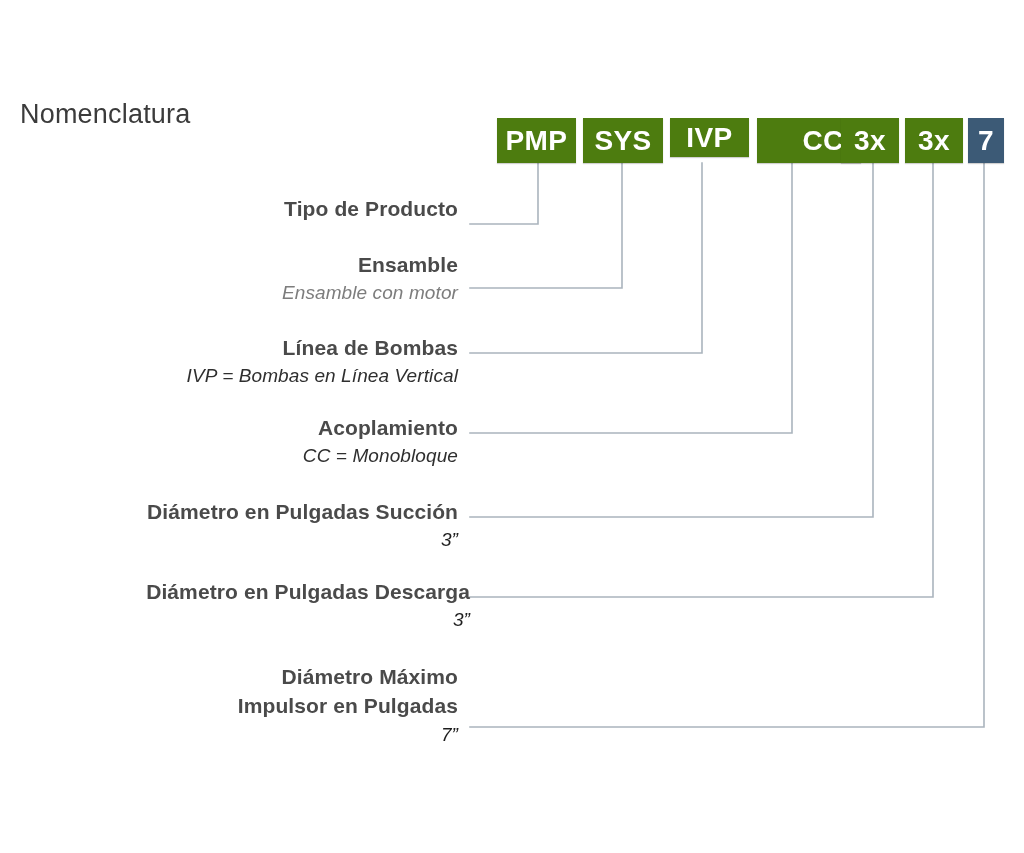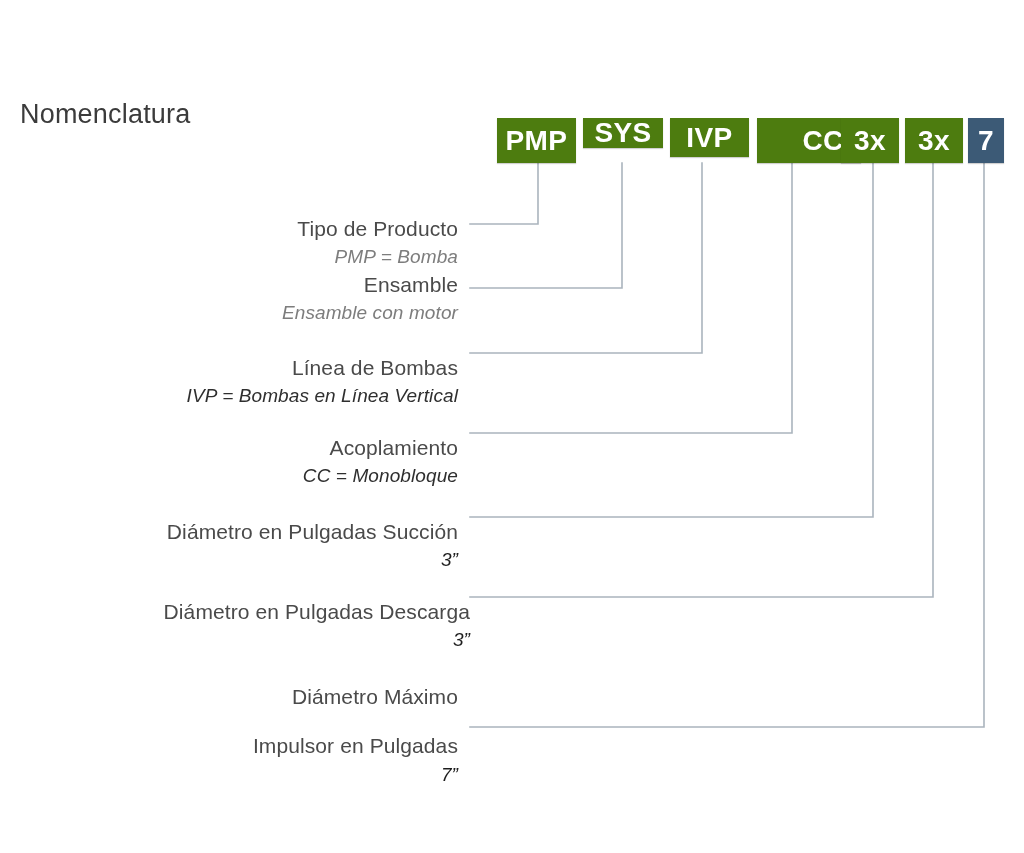--- a/index.html
+++ b/index.html
@@ -36,22 +36,22 @@
   
   #connectors{position:absolute;left:0;top:0;width:1024px;height:853px;}
 
   
   .label-group{
     position:absolute;
     text-align:right;
     white-space:nowrap;
   }
   .label-title{
-    font-size:21px;font-weight:normal;color:#4a4a4a;
-    line-height:26px;letter-spacing:.1px;margin-top:20px;
+    font-size:21px;font-weight:bold;color:#4a4a4a;
+    line-height:26px;letter-spacing:.1px;
   }
   .label-title.two-line{line-height:29px;}
   .label-sub{
     font-size:19px;font-style:italic;color:#7d7d7d;
     line-height:26px;letter-spacing:.1px;
     margin-top:2px;
   }
   .label-sub.dark{color:#2f2f2f;}
   .label-sub.short{color:#1d1d1d;}
 </style>
@@ -69,31 +69,30 @@
       <path d="M702,163 L702,353 L470,353"></path>
       <path d="M792,163 L792,433 L470,433"></path>
       <path d="M873,163 L873,517 L470,517"></path>
       <path d="M933,163 L933,597 L470,597"></path>
       <path d="M984,163 L984,727 L470,727"></path>
     </g>
   </svg>
 
   <div id="code-row">
     <div class="code-box" style="left:497px;top:118px;width:79px;height:45px;">PMP</div>
-    <div class="code-box" style="left:583px;top:118px;width:80px;height:30px;">SYS</div>
+    <div class="code-box" style="left:583px;top:118px;width:80px;height:45px;">SYS</div>
     <div class="code-box" style="left:670px;top:118px;width:79px;height:39px;">IVP</div>
     <div class="code-box" style="left:757px;top:118px;width:76px;height:45px;padding-left:28px;">CC</div>
     <div class="code-box" style="left:841px;top:118px;width:58px;height:45px;">3x</div>
     <div class="code-box" style="left:905px;top:118px;width:58px;height:45px;">3x</div>
     <div class="code-box last" style="left:968px;top:118px;width:36px;height:45px;">7</div>
   </div>
 
   <div class="label-group" style="right:566px;top:196px;">
     <div class="label-title">Tipo de Producto</div>
-    <div class="label-sub">PMP = Bomba</div>
   </div>
 
   <div class="label-group" style="right:566px;top:252px;">
     <div class="label-title">Ensamble</div>
     <div class="label-sub">Ensamble con motor</div>
   </div>
 
   <div class="label-group" style="right:566px;top:335px;">
     <div class="label-title">Línea de Bombas</div>
     <div class="label-sub dark">IVP = Bombas en Línea Vertical</div>

